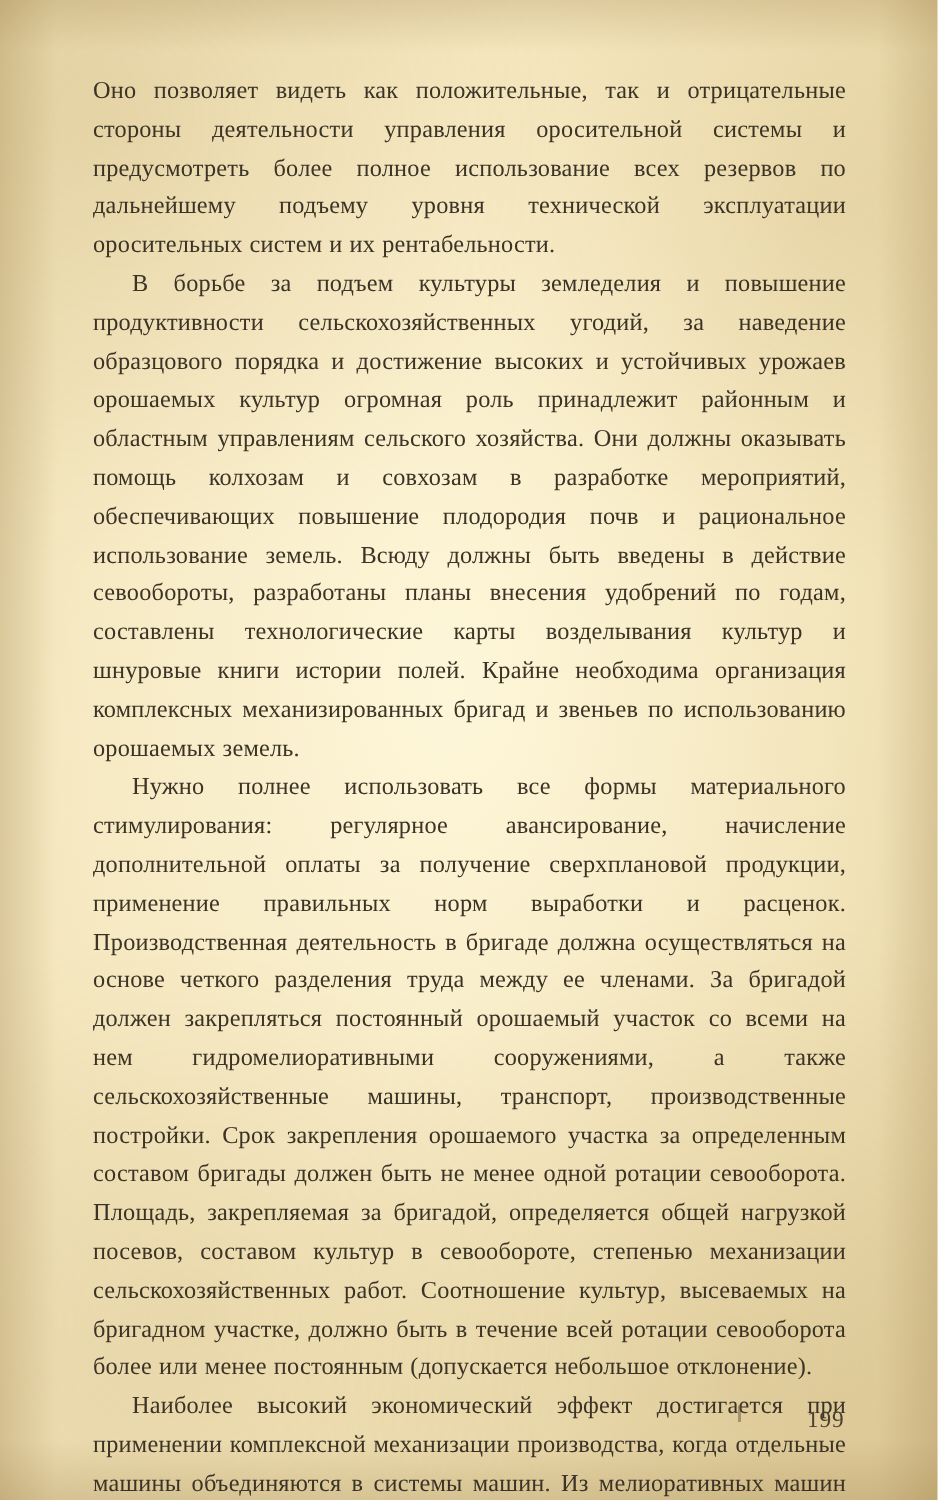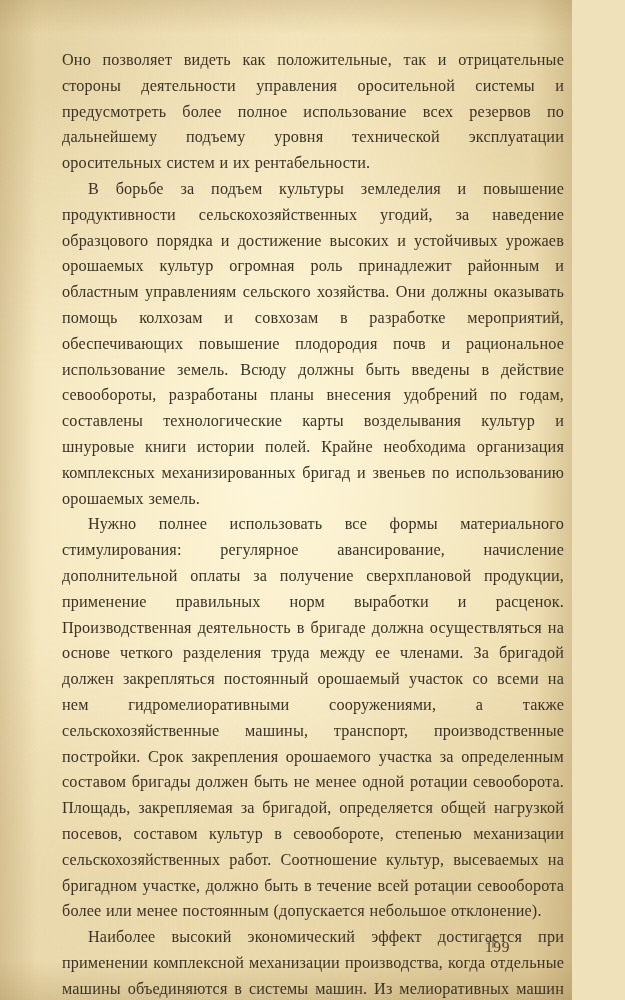--- a/index.html
+++ b/index.html
@@ -8,21 +8,21 @@
   }
   body {
     width: 625px;
     height: 1000px;
     background: #efe2bb;
     font-family: "Liberation Serif", serif;
     overflow: hidden;
   }
   .page {
     position: relative;
-    width: 572px;
+    width: 625px;
     height: 1000px;
     box-sizing: border-box;
     
     background:
       radial-gradient(ellipse 115% 108% at 48% 46%,
         rgba(255,248,220,0.92) 0%,
         rgba(247,232,190,0.55) 42%,
         rgba(229,206,152,0.35) 70%,
         rgba(206,178,120,0.45) 100%),
       linear-gradient(105deg, #eadfb4 0%, #f2e6c0 22%, #f1e4ba 55%, #e8d9ab 80%, #ddcb9c 100%);

